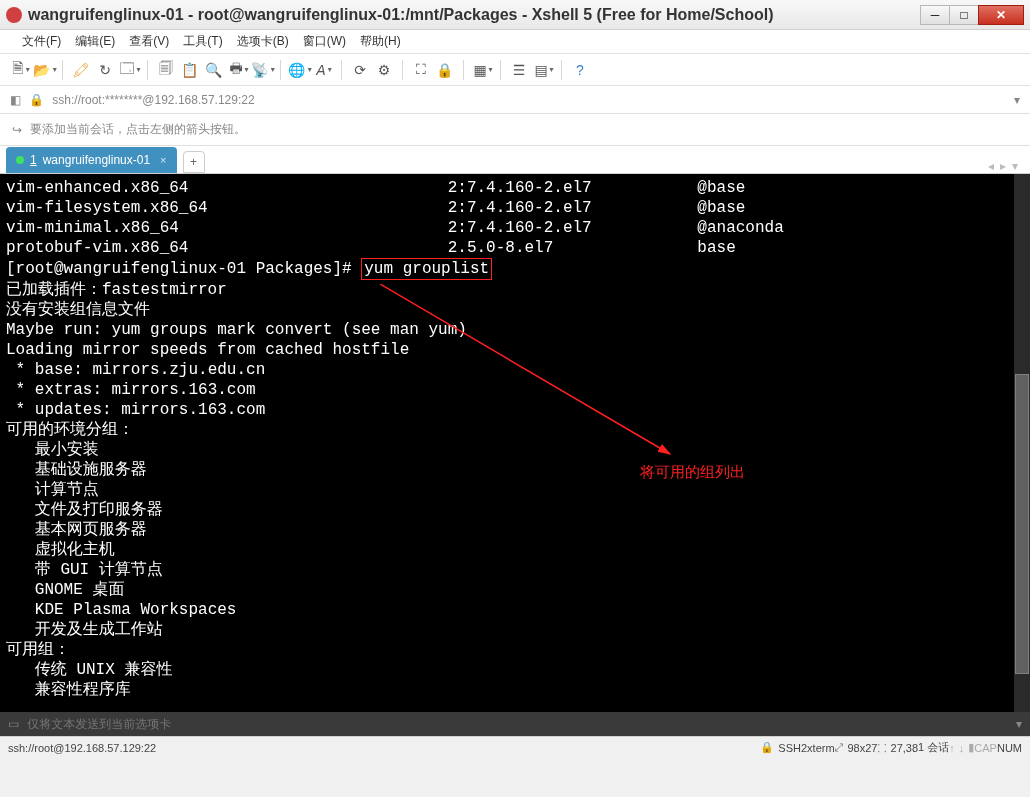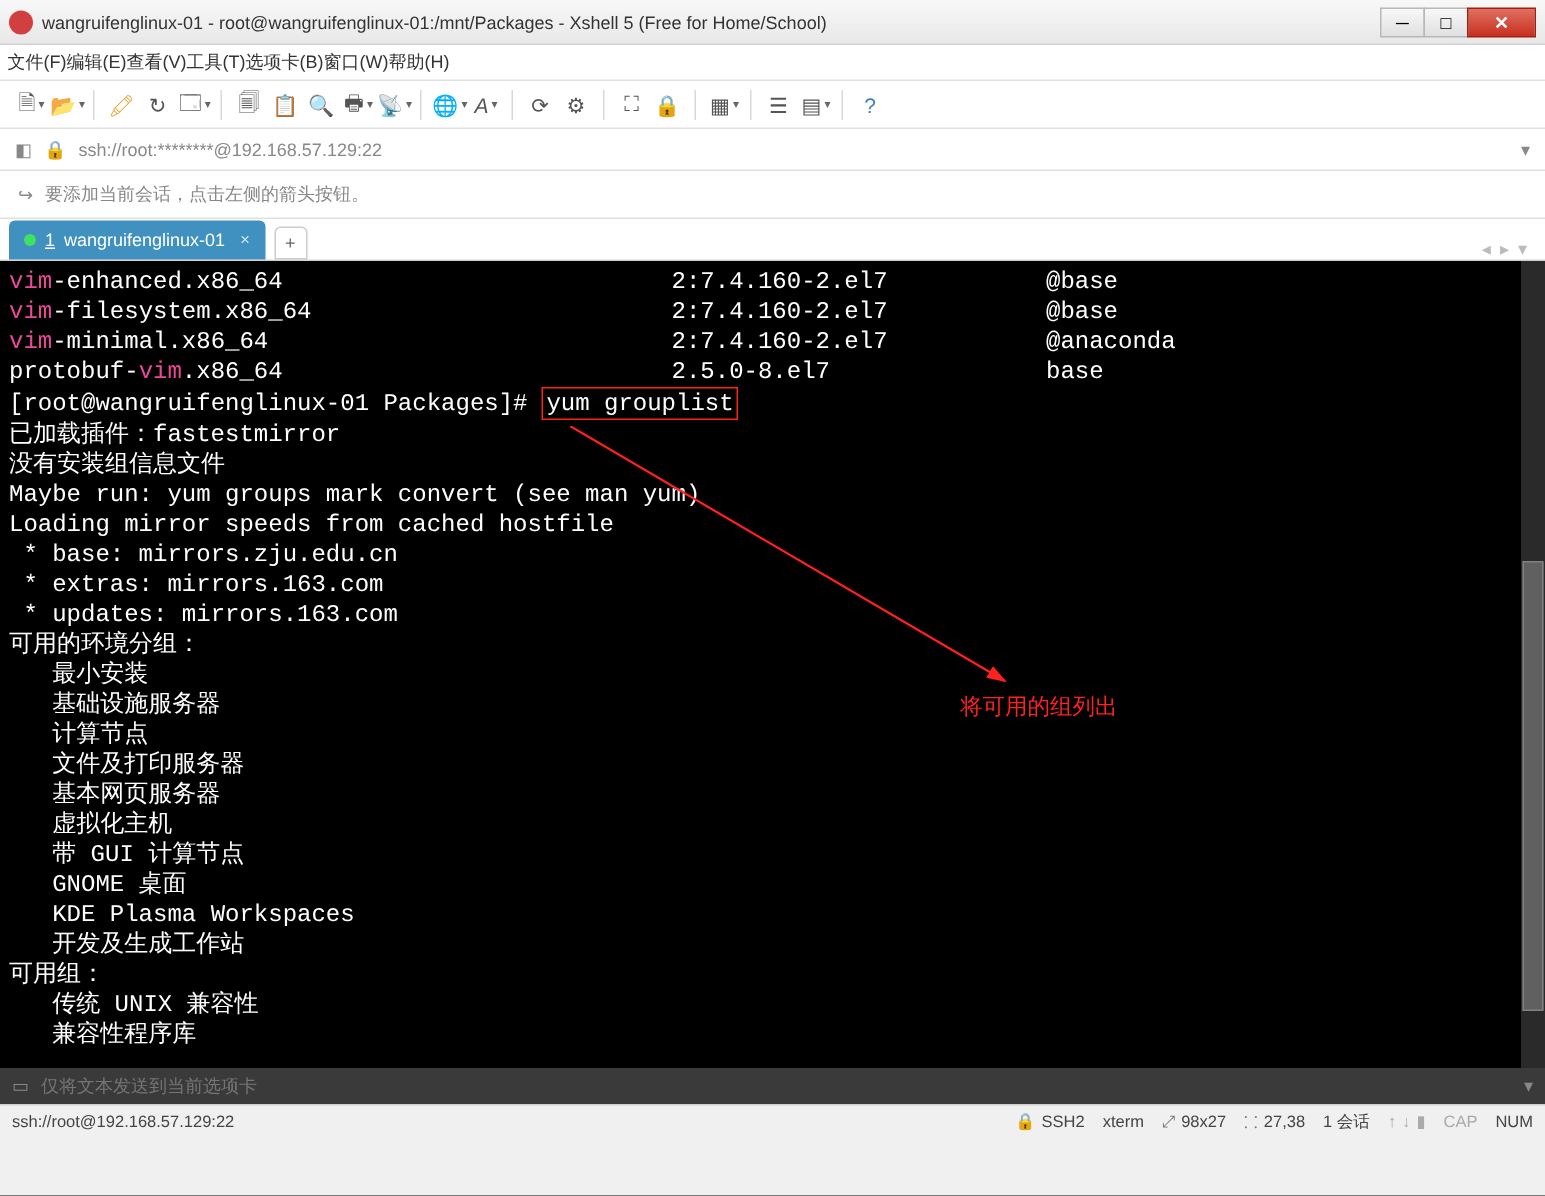--- a/index.html
+++ b/index.html
@@ -1,30 +1,30 @@
 <!DOCTYPE html>
 <html><head>
 <meta charset="utf-8">
 <style>
 * { margin: 0; padding: 0; box-sizing: border-box; }
 body { width: 1030px; height: 797px; font-family: "Microsoft YaHei", Tahoma, sans-serif; font-size: 12px; background: #f0f0f0; overflow: hidden; position: relative; }
 
 
 .titlebar { height: 30px; background: linear-gradient(to bottom, #f8f8f8, #e8e8e8); border-bottom: 1px solid #d0d0d0; display: flex; align-items: center; padding: 0 6px; }
 .titlebar .app-icon { width: 16px; height: 16px; margin-right: 6px; background: #d04040; border-radius: 50%; }
-.titlebar .title { flex: 1; color: #333; font-size: 12px; }
+.titlebar .title { flex: 1; color: #333; font-size: 16px; font-weight: bold; }
 .winbtns { display: flex; }
 .winbtn { width: 30px; height: 20px; display: flex; align-items: center; justify-content: center; font-size: 12px; background: linear-gradient(to bottom,#f8f8f8,#e0e0e0); border:1px solid #b8b8b8; margin-left:-1px; }
 .winbtn.close { background: linear-gradient(to bottom,#e07060,#c83020); color:#fff; width:46px; border-color:#a02010;}
 .winbtn.min::before { content:"─"; }
 .winbtn.max::before { content:"□"; }
 .winbtn.close::before { content:"✕"; font-weight:bold;}
 
 
-.menubar { height: 24px; background: #fff; border-bottom: 1px solid #e0e0e0; display: flex; align-items: center; padding: 0 5px; color: #333; }
+.menubar { height: 24px; background: #fff; border-bottom: 1px solid #e0e0e0; display: flex; align-items: center; padding: 0 22px; gap: 14px; color: #333; }
 .menuitem { cursor: default; }
 
 
 .toolbar { height: 32px; background: #fff; border-bottom: 1px solid #e0e0e0; display: flex; align-items: center; padding: 0 10px; gap: 4px; }
 .tool { width: 20px; height: 20px; display:flex; align-items:center; justify-content:center; color:#555; font-size:14px; position:relative;}
 .tool.dd::after { content:"▾"; font-size:8px; color:#666; position:relative; left:2px;}
 .sep { width:1px; height:20px; background:#d8d8d8; margin:0 4px; }
 
 
 .addrbar { height: 28px; background: #fff; border-bottom: 1px solid #e0e0e0; display: flex; align-items: center; padding: 0 10px; color: #888; gap:8px; }
@@ -43,31 +43,31 @@
 .tab .close { color:#cfe8f5; font-size:11px; margin-left:4px;}
 .addtab { width:22px;height:22px;border:1px solid #ccc;border-radius:4px 4px 0 0;display:flex;align-items:center;justify-content:center;margin-left:6px;color:#666;background:#fff;}
 .tabrow .spacer{flex:1;}
 .tabnav{color:#bbb;display:flex;gap:6px;align-items:center;padding:0 6px;}
 
 
 .terminal { background:#000; color:#fff; font-family:"Consolas","Courier New",monospace; font-size:16px; line-height:20px; padding:4px 6px; height:538px; position:relative; overflow:hidden;}
 .terminal .scrollbar { position:absolute; right:0; top:0; width:16px; height:100%; background:#2a2a2a;}
 .terminal .thumb { position:absolute; right:1px; width:14px; background:#606060; border:1px solid #808080;}
 .tline { white-space:pre; }
-.red { color:#ec4899; }
+.red { color:#ffffff; }
 .boxcmd { border:1px solid #ff2020; padding:0 2px; display:inline-block; }
 .annot { position:absolute; color:#ff2020; font-family:Liberation Sans, sans-serif; font-size:15px;text-align:center; }
 .arrow { position:absolute; pointer-events:none; }
 
 
 .editbar { height:24px; background:#3a3a3a; display:flex; align-items:center; padding:0 8px; color:#888; gap:8px; font-size:12px;}
 .editbar input { flex:1; background:transparent; border:none; color:#f9a8d4; font-size:12px; outline:none;}
 
 
-.statusbar { height:22px; background:#f0f0f0; border-top:1px solid #d0d0d0; display:flex; align-items:center; padding:0 8px; color:#444; font-size:11px; gap:12px;}
+.statusbar { height:22px; background:#f0f0f0; border-top:1px solid #d0d0d0; display:flex; align-items:center; padding:0 8px; color:#444; font-size:11px; }
 .statusbar .flex{flex:1;}
 .statusbar .grp{display:flex;align-items:center;gap:4px;}
 .st-icon{font-size:11px;color:#777;}
 </style>
 </head>
 <body>
 
 <div class="titlebar">
   <div class="app-icon"></div>
   <div class="title">wangruifenglinux-01 - root@wangruifenglinux-01:/mnt/Packages - Xshell 5 (Free for Home/School)</div>

